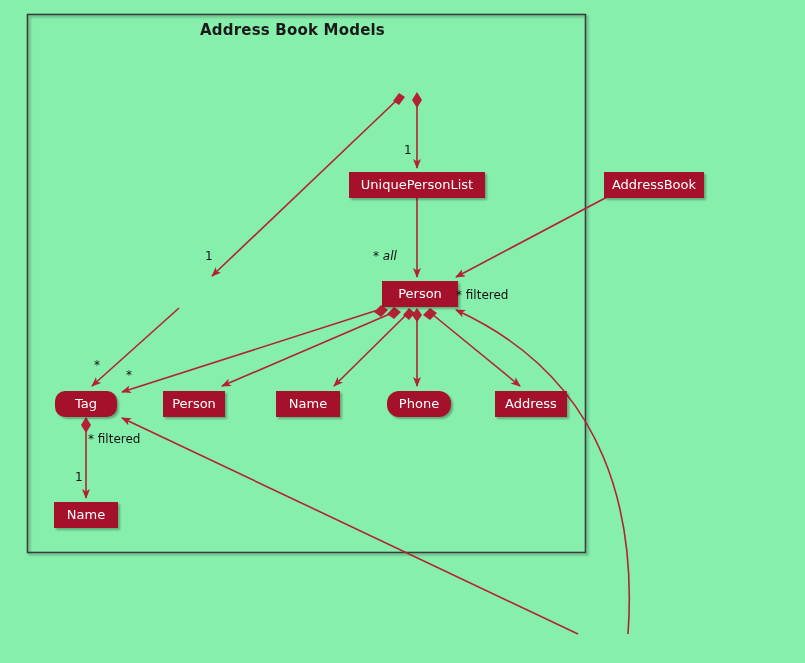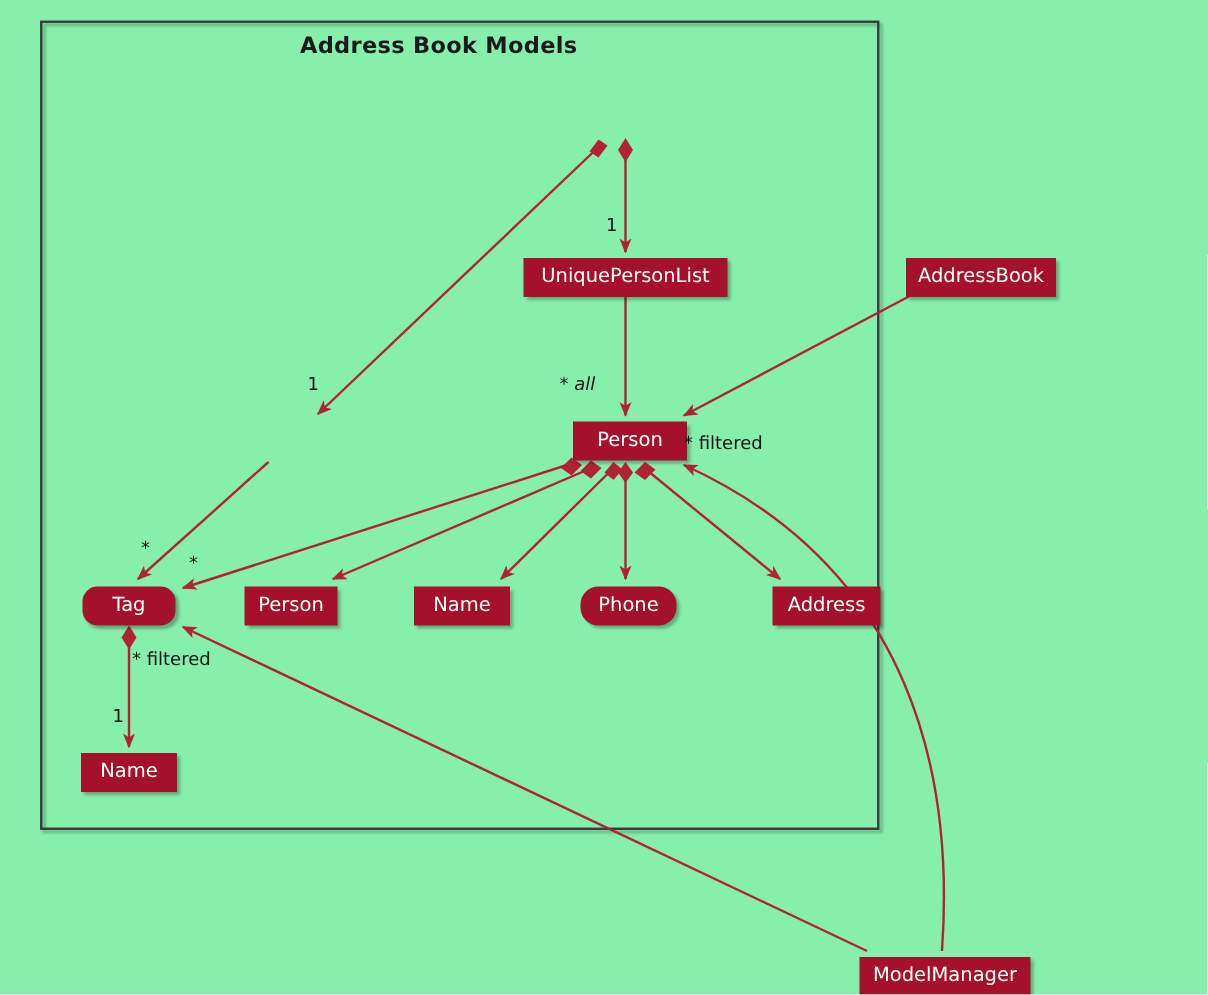--- a/index.html
+++ b/index.html
@@ -122,27 +122,26 @@
   <div class="node" style="left:382px; top:281px; width:76px;">Person</div>
 
   <div class="node" style="left:55px; top:391px; width:62px;border-radius:10px;">Tag</div>
 
   <div class="node" style="left:163px; top:391px; width:62px;">Person</div>
 
   <div class="node" style="left:276px; top:391px; width:64px;">Name</div>
 
   <div class="node" style="left:387px; top:391px; width:64px;border-radius:12px;">Phone</div>
 
-  <div class="node" style="left:495px; top:391px; width:72px;margin-left:20px;">Address</div>
+  <div class="node" style="left:495px; top:391px; width:72px;">Address</div>
 
   <div class="node" style="left:54px; top:502px; width:64px;">Name</div>
 
   <div class="node" style="left:604px; top:172px; width:100px;">AddressBook</div>
 
-  <div class="node" style="left:573px; top:638px; width:114px;">ModelManager</div>
 
   <div class="mult" style="left:404px; top:143px;">1</div>
 
   <div class="mult" style="left:205px; top:249px;">1</div>
 
   <div class="mult" style="left:373px; top:249px;font-style:italic;">* all</div>
 
   <div class="mult" style="left:456px; top:288px;">* filtered</div>
 
   <div class="mult" style="left:94px; top:358px;">*</div>

